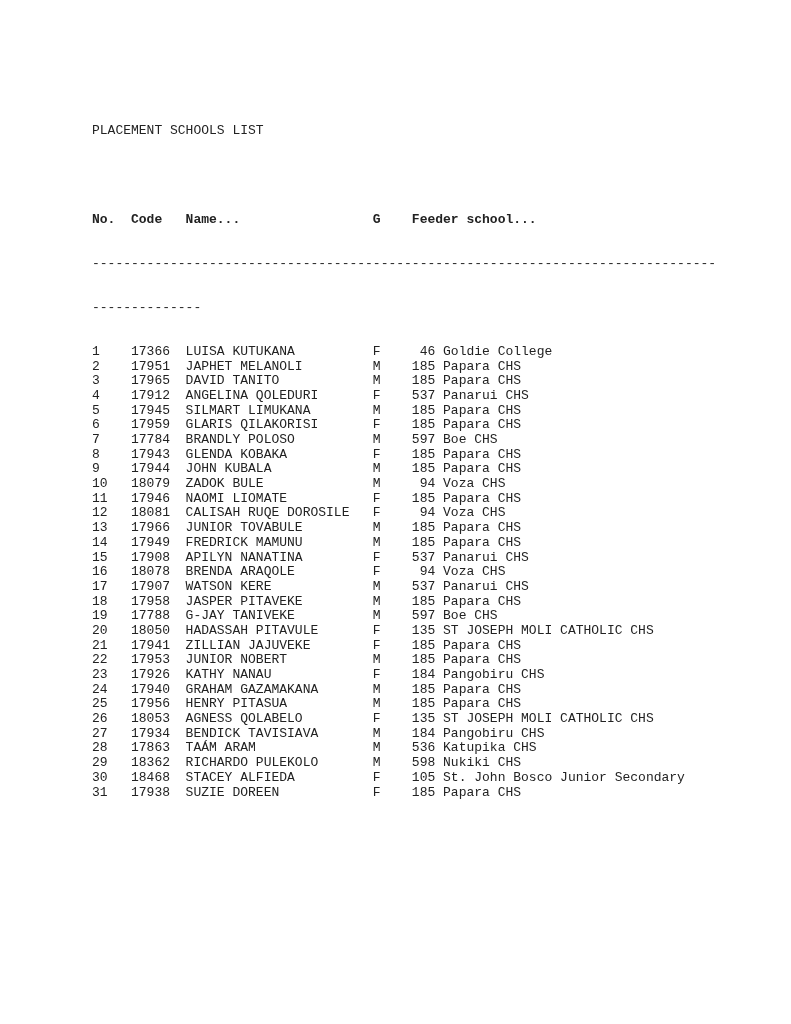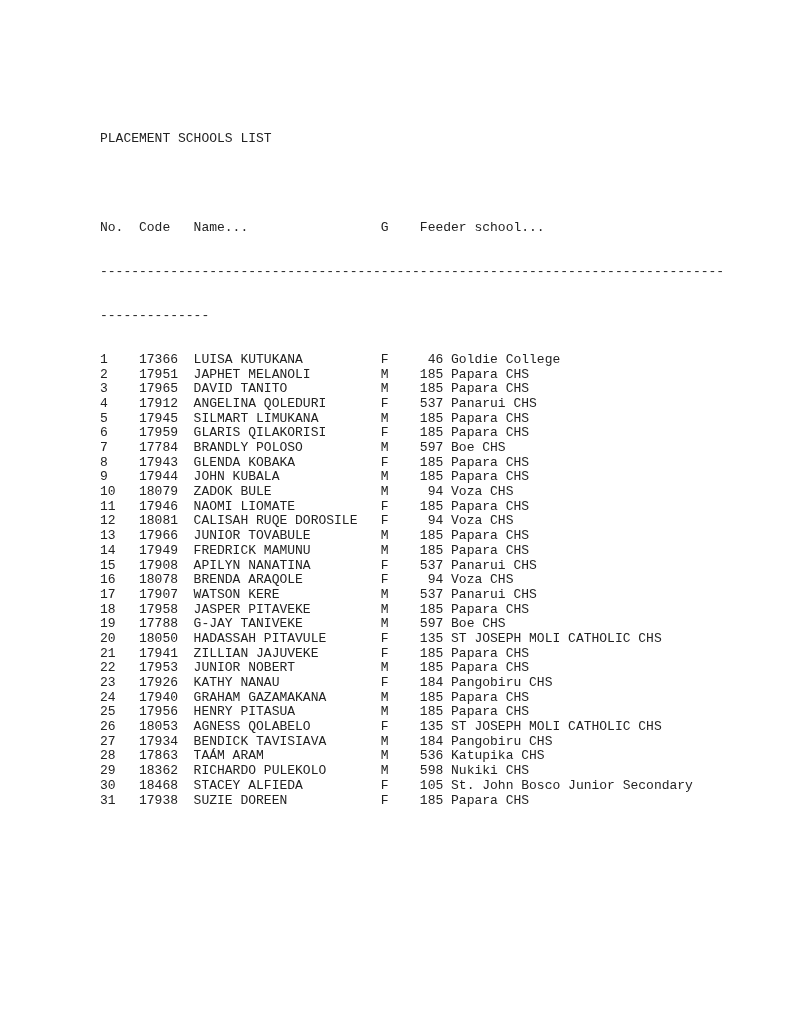--- a/index.html
+++ b/index.html
@@ -11,32 +11,32 @@
     position: relative;
     width: 791px;
     height: 1024px;
     background: #ffffff;
     overflow: hidden;
   }
   .doc {
     position: absolute;
     left: 92px;
     top: 95px;
-    margin: 8px;
+    margin: 0;
     font-family: "Liberation Mono", "DejaVu Sans Mono", monospace;
     font-size: 13px;
     line-height: 14.7px;
     color: #222222;
     white-space: pre;
   }
   .line {
     height: 14.7px;
     white-space: pre;
   }
-  .bold { font-weight: normal; }
+  .bold { font-weight: bold; }
   .underline-span {
     font-weight: bold;
     border-bottom: 1.6px solid #222222;
     padding-right: 17px;
     display: inline-block;
   }
 </style>
 </head>
 <body>
 

